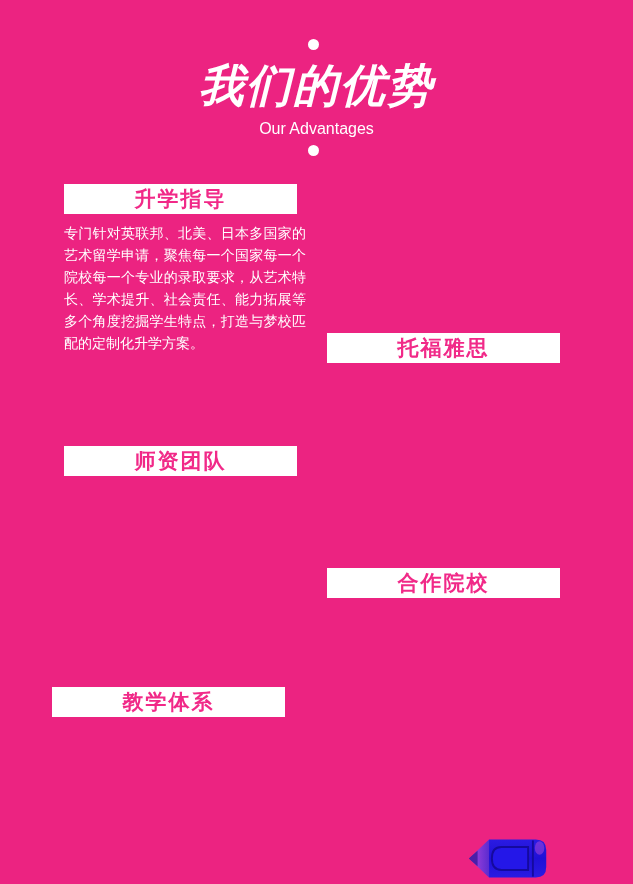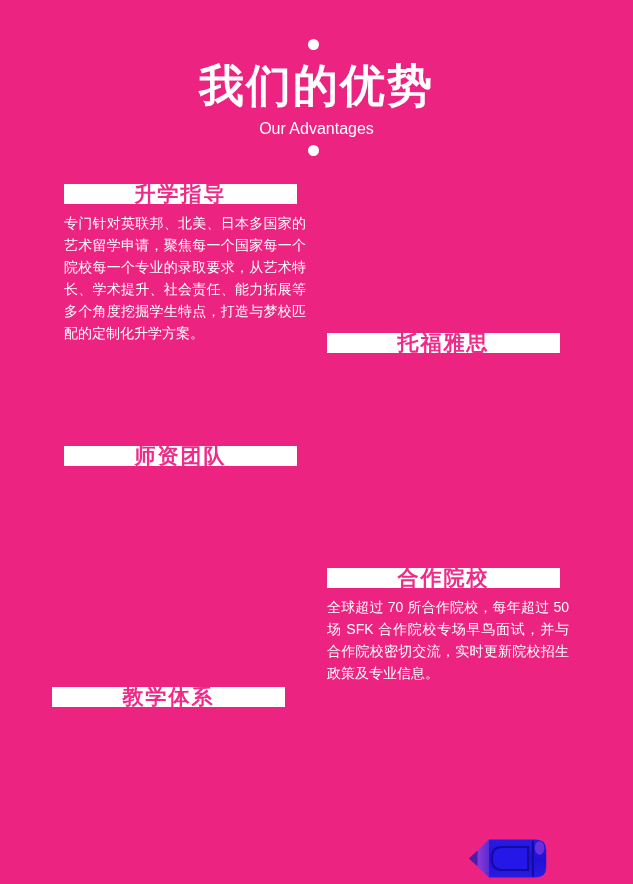--- a/index.html
+++ b/index.html
@@ -26,20 +26,21 @@
     position: absolute;
     top: 60px;
     left: 0;
     width: 633px;
     text-align: center;
     color: #FFFFFF;
     font-size: 45px;
     line-height: 52px;
     font-weight: bold;
     letter-spacing: 2px;
+    font-style: italic;
   }
   .page-subtitle {
     position: absolute;
     top: 120px;
     left: 0;
     width: 633px;
     text-align: center;
     color: #FFFFFF;
     font-size: 16px;
     line-height: 18px;
@@ -49,21 +50,21 @@
     position: absolute;
     width: 242px;
   }
   .sec-1 { left: 64px;  top: 184px; }
   .sec-2 { left: 327px; top: 333px; }
   .sec-3 { left: 64px;  top: 446px; }
   .sec-4 { left: 327px; top: 568px; }
   .sec-5 { left: 52px;  top: 687px; }
   .section-header {
     width: 233px;
-    height: 20px;
+    height: 30px;
     background: #FFFFFF;
     display: flex;
     align-items: center;
     justify-content: center;
     color: #F12988;
     font-size: 21px;
     font-weight: bold;
     letter-spacing: 2px;
   }
   .section-body {
@@ -99,21 +100,20 @@
 <div class="section sec-2">
   <div class="section-header">托福雅思</div>
 </div>
 
 <div class="section sec-3">
   <div class="section-header">师资团队</div>
 </div>
 
 <div class="section sec-4">
   <div class="section-header">合作院校</div>
-  <div class="section-body">全球超过 70 所合作院校，每年超过 50 场 SFK 合作院校专场早鸟面试，并与合作院校密切交流，实时更新院校招生政策及专业信息。</div>
 </div>
 
 <div class="section sec-5">
   <div class="section-header">教学体系</div>
 </div>
 
 <svg class="pencil" viewBox="0 0 86 42" xmlns="http://www.w3.org/2000/svg" aria-hidden="true">
   <defs>
     <linearGradient id="tipg" x1="0" y1="0" x2="1" y2="0">
       <stop offset="0" stop-color="#3C1E9E"></stop>

